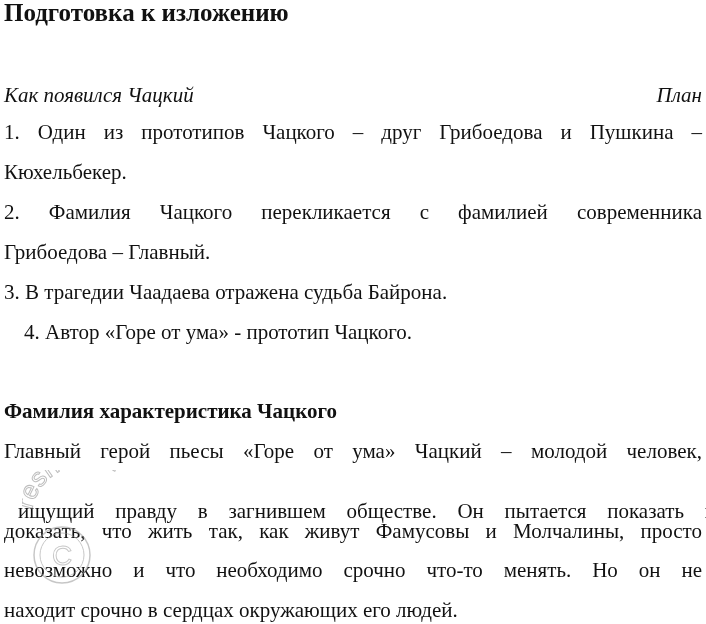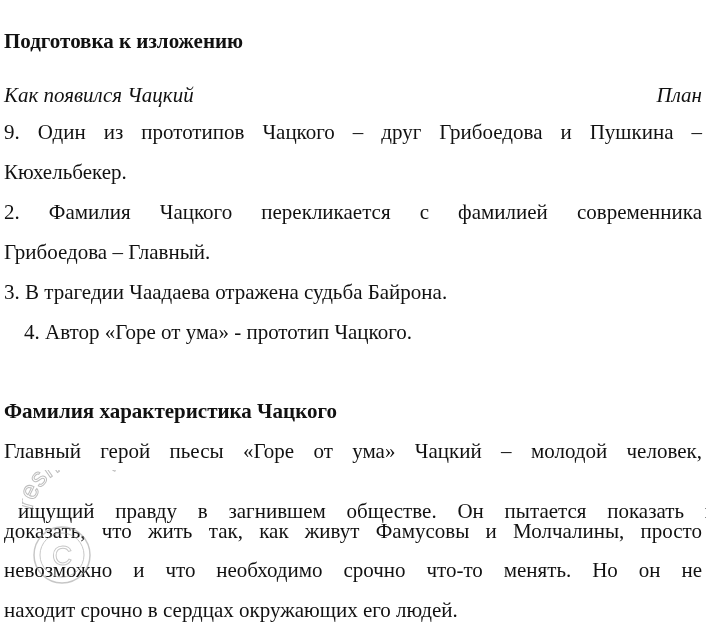--- a/index.html
+++ b/index.html
@@ -28,22 +28,21 @@
       left: 0;
       width: 698px;
       height: 26px;
       line-height: 26px;
     }
     .title {
       position: absolute;
       left: 0;
       top: 0;
       font-weight: bold;
-      font-size: 21px;
-      margin-top: 28px;
+      font-size: 25px;
     }
     .copyright {
       position: absolute;
       right: 0;
       top: 0;
       font-size: 21px;
     }
     .line {
       position: absolute;
       left: 0;
@@ -73,21 +72,21 @@
 
 <div class="page">
 
   <div class="header-row">
     <span class="title">Подготовка к изложению</span>
   </div>
 
   <div class="line italic" style="top:38px;margin-top:44px;">Как появился Чацкий</div>
   <div class="line italic" style="top:82px;text-align:right;">План</div>
 
-  <div class="line justify" style="top:119px;">9. Один из прототипов Чацкого – друг Грибоедова и Пушкина –</div>
+  <div class="line justify" style="top:119px;">1. Один из прототипов Чацкого – друг Грибоедова и Пушкина –</div>
   <div class="line" style="top:159px;">Кюхельбекер.</div>
 
   <div class="line justify" style="top:199px;">2. Фамилия Чацкого перекликается с фамилией современника</div>
   <div class="line" style="top:239px;">Грибоедова – Главный.</div>
 
   <div class="line" style="top:279px;">3. В трагедии Чаадаева отражена судьба Байрона.</div>
   <div class="line" style="top:319px;margin-left:20px;">4. Автор «Горе от ума» - прототип Чацкого.</div>
 
   <div class="line bold" style="top:398px;">Фамилия характеристика Чацкого</div>
 

